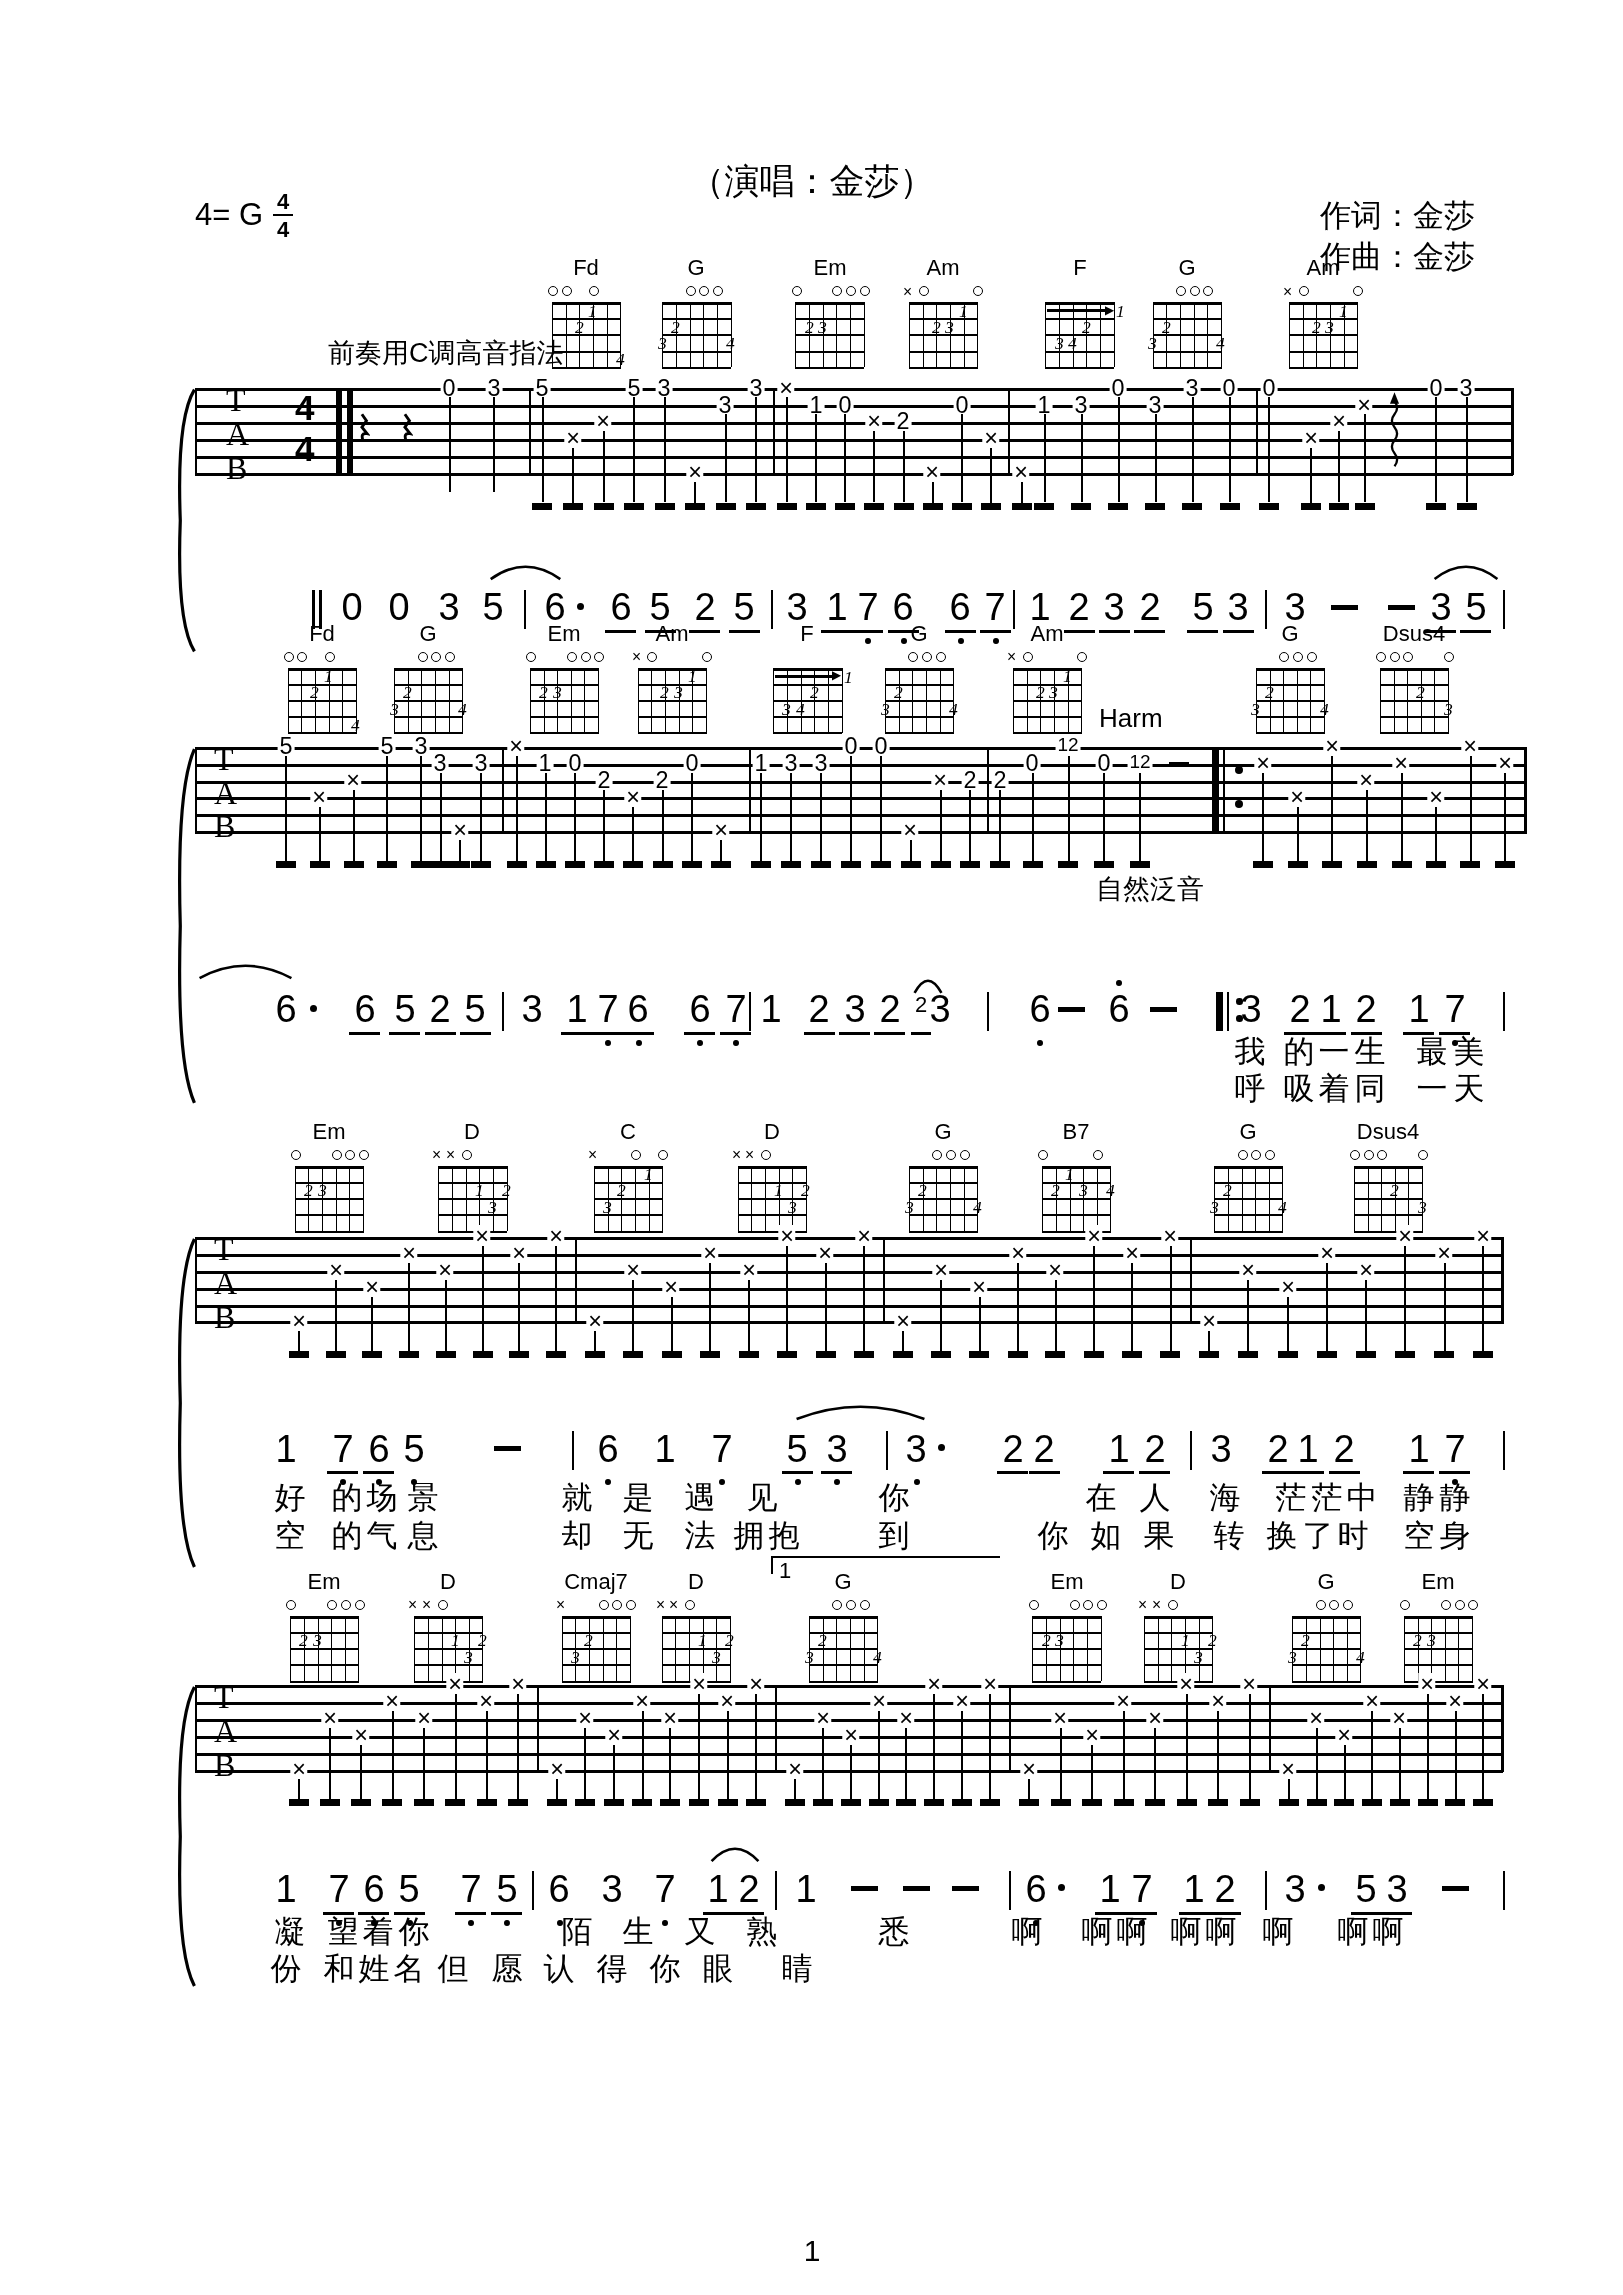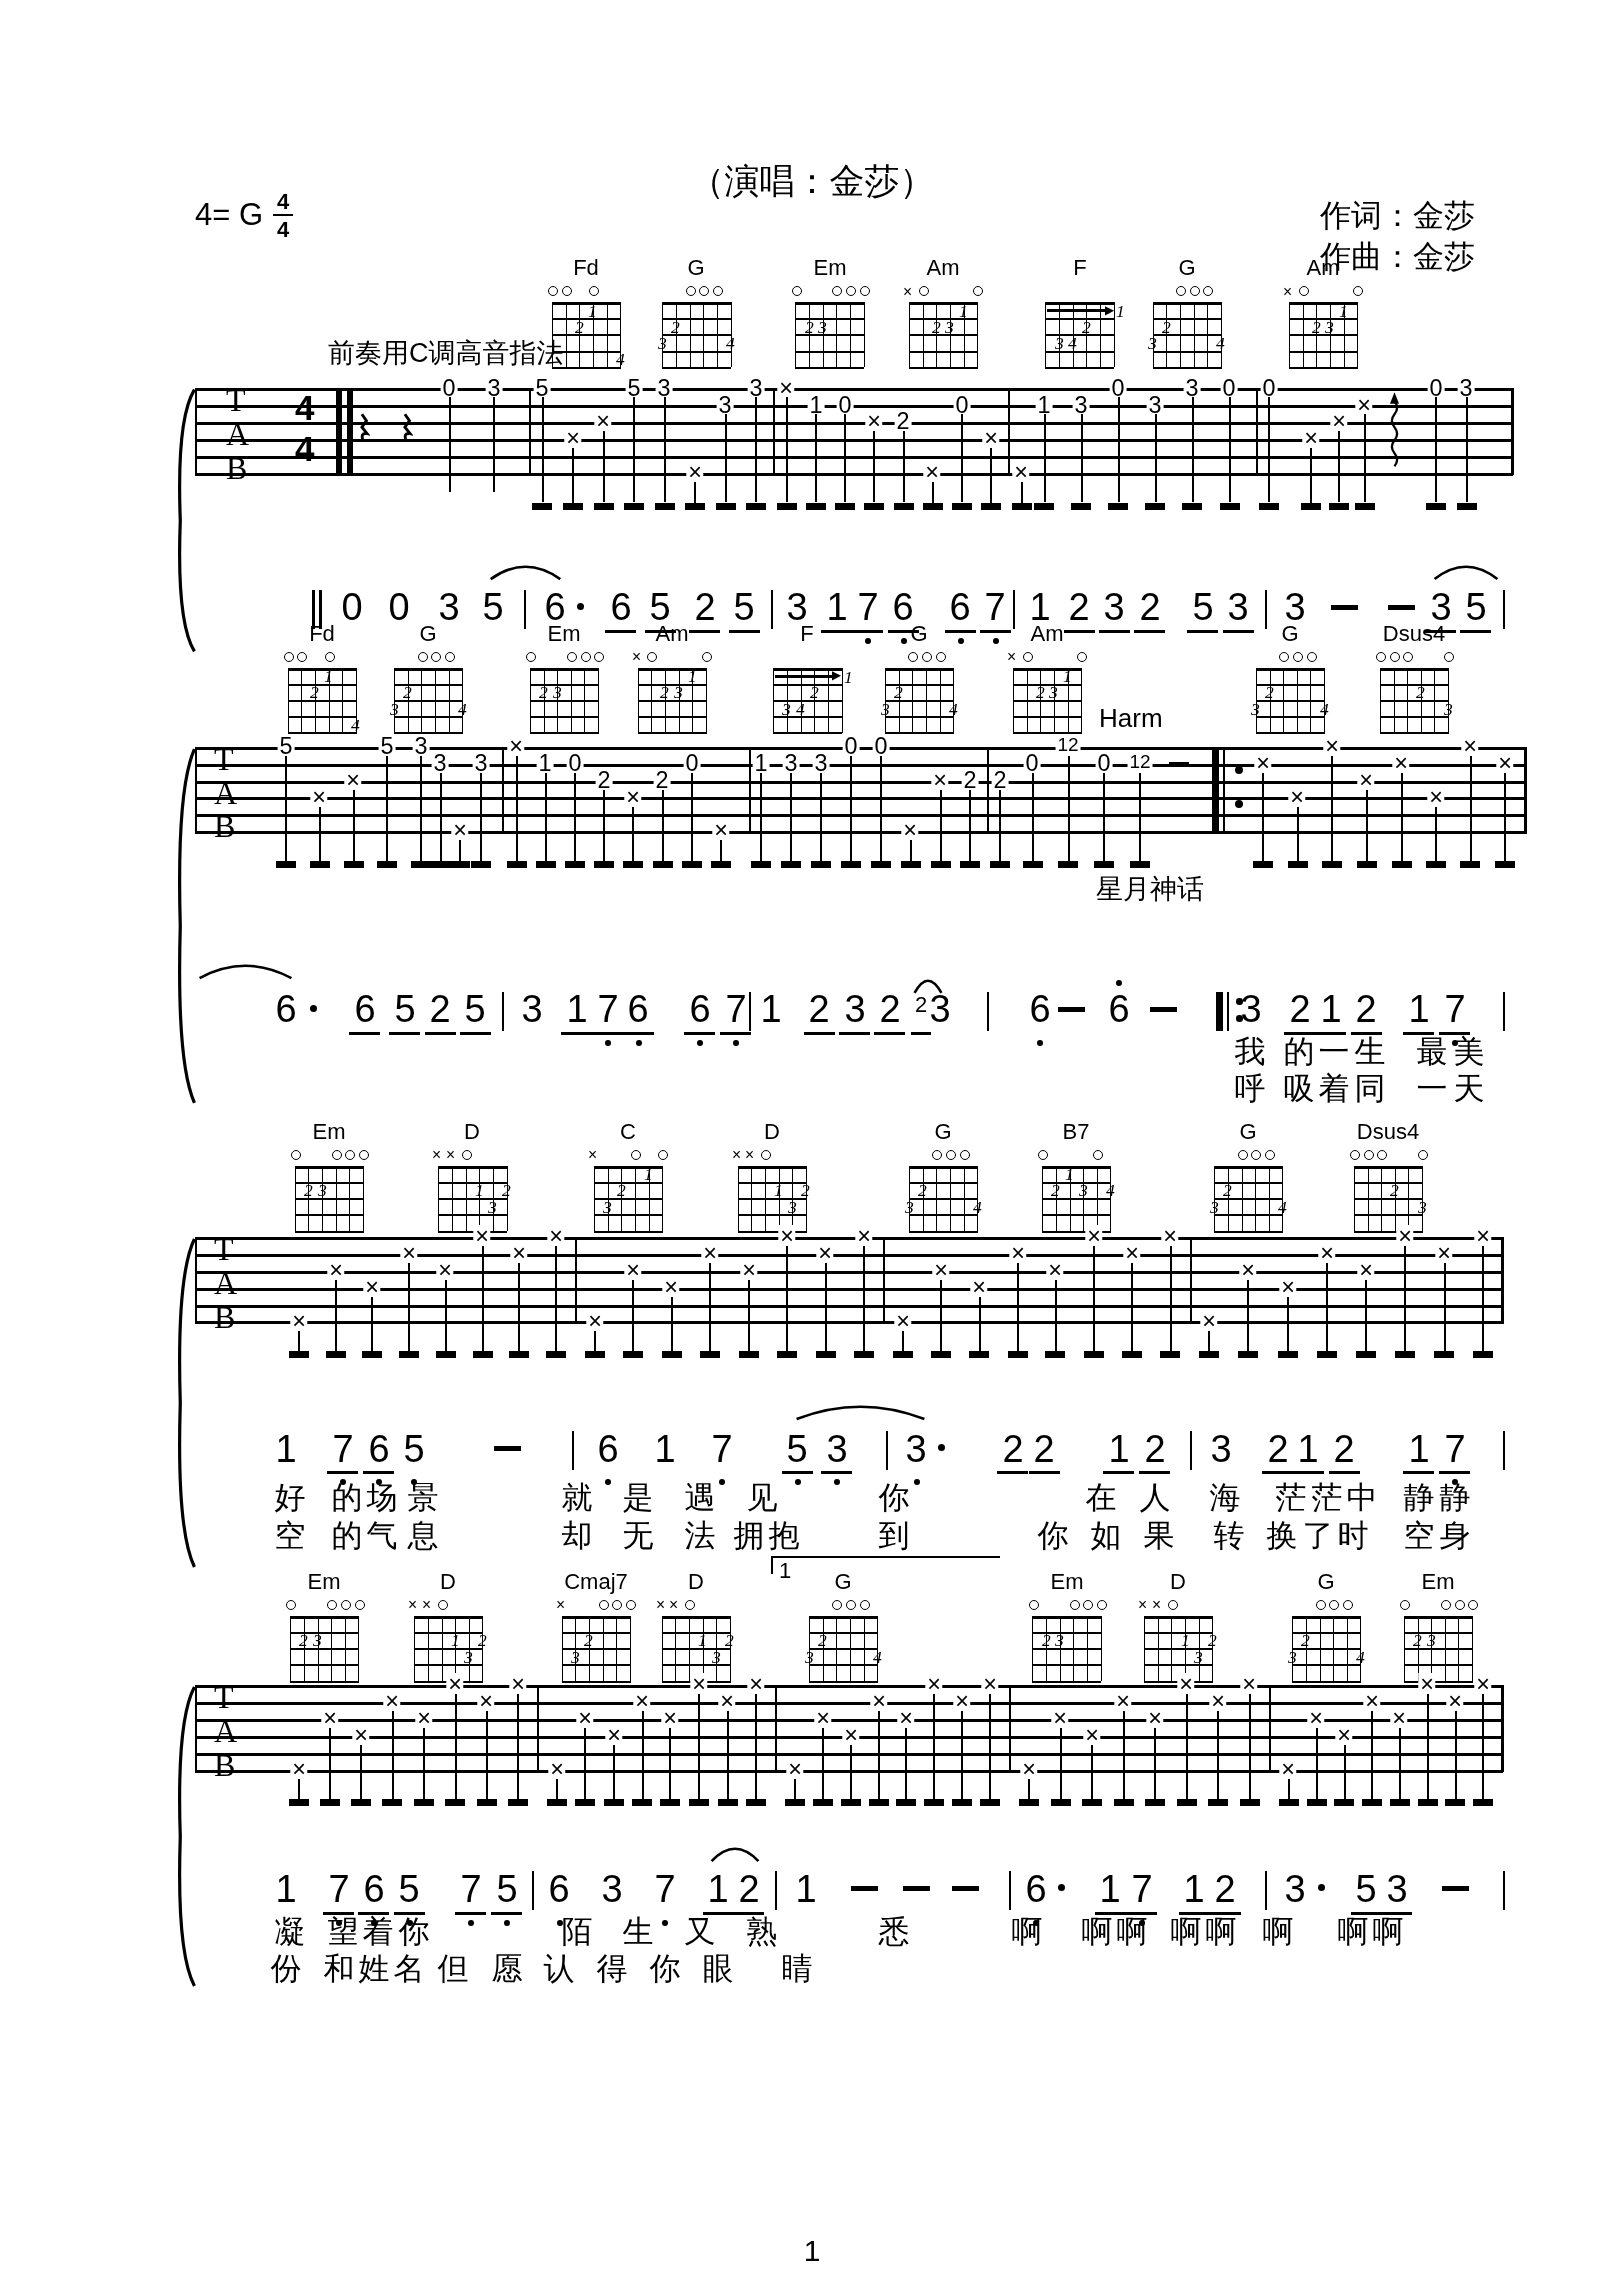--- a/index.html
+++ b/index.html
@@ -44,21 +44,21 @@
       <span class="tsep"></span>
       <span>4</span>
     </span>
   </div>
   <div class="abs credit" style="top:195px">作词：金莎</div>
   <div class="abs credit" style="top:236px">作曲：金莎</div>
   <div class="abs ctr" id="pagenum">1</div>
   <div id="score">
       <div class="abs anno" style="left: 328px; top: 335px; font-size: 27px;">前奏用C调高音指法</div>
       <div class="abs anno" style="left: 1099px; top: 703px; font-size: 26px;">Harm</div>
-      <div class="abs anno" style="left: 1096px; top: 871px; font-size: 27px;">星月神话</div>
+      <div class="abs anno" style="left: 1096px; top: 871px; font-size: 27px;">自然泛音</div>
       <div class="abs" style="left: 170px; top: 386px; width: 27px; height: 269px;">
         <svg width="27" height="269" viewBox="0 0 42 415">
           <path d="M38 4 Q10 49.8 16 207.5 Q10 365.2 38 411" stroke="#000" stroke-width="5" fill="none"></path>
         </svg>
       </div>
       <div class="abs" style="left: 170px; top: 745px; width: 27px; height: 362px;">
         <svg width="27" height="362" viewBox="0 0 42 558">
           <path d="M38 4 Q10 66.96 16 279 Q10 491.04 38 554" stroke="#000" stroke-width="5" fill="none"></path>
         </svg>
       </div>

